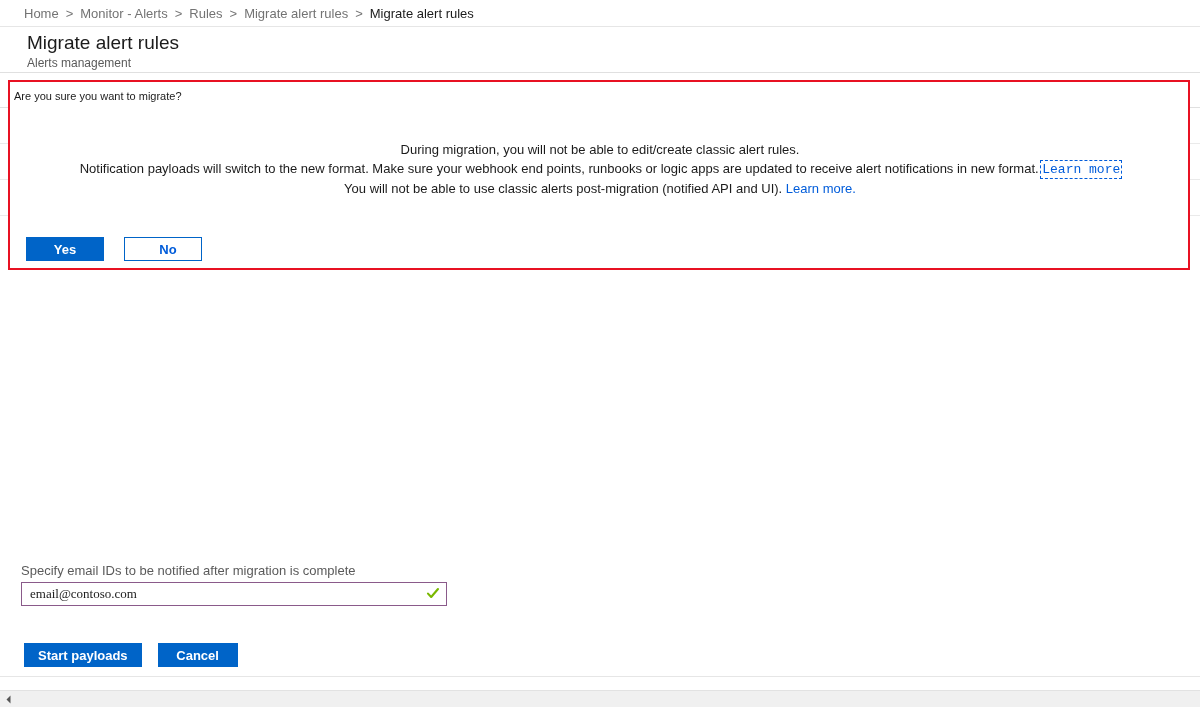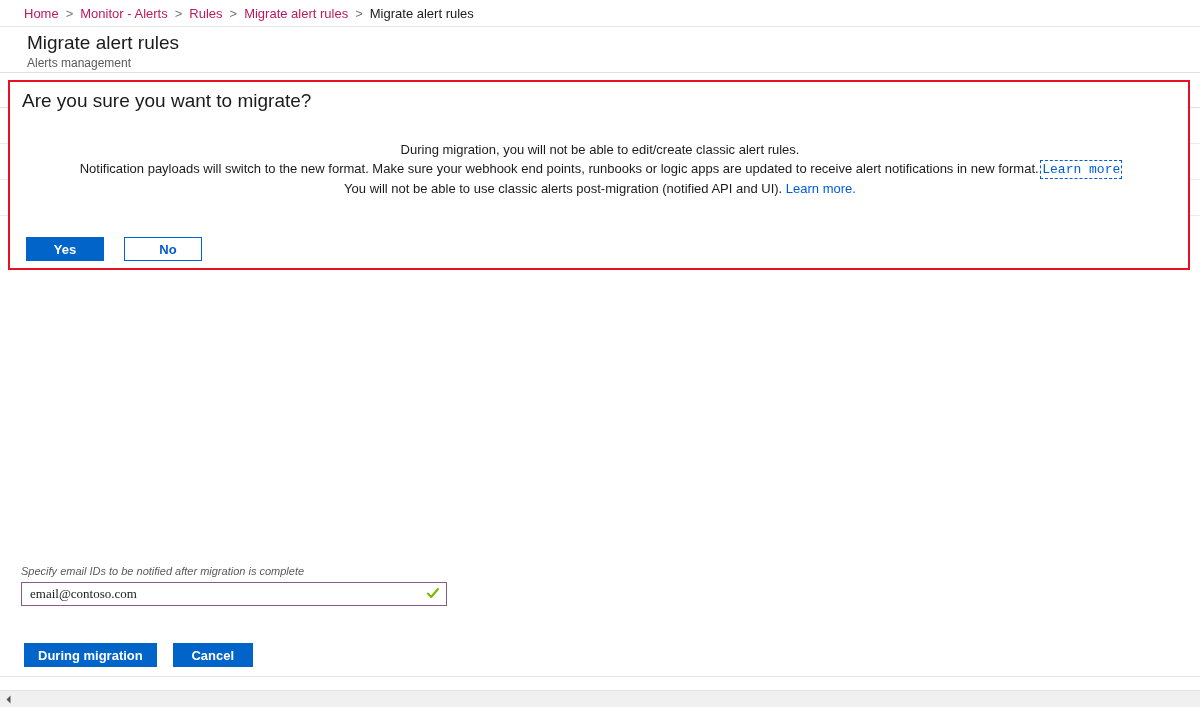--- a/index.html
+++ b/index.html
@@ -19,21 +19,21 @@
   
   .breadcrumb-bar {
     position: absolute; left: 0; top: 0;
     width: 1200px; height: 27px;
     background: #ffffff;
     border-bottom: 1px solid #e6e6e6;
     display: flex; align-items: center;
     padding-left: 24px;
   }
   .bc-link {
-    font-size: 13px; color: #be185d;
+    font-size: 13px; color: #737373;
     cursor: pointer; white-space: nowrap;
   }
   .bc-current {
     font-size: 13px; color: #1b1b1b; white-space: nowrap;
   }
   .bc-sep {
     font-size: 13px; color: #767676;
     margin: 0 7px; user-select: none;
   }
 
@@ -84,22 +84,22 @@
   .c4 { width: 300px; }
 
   
   .confirm-panel {
     position: absolute; left: 8px; top: 80px;
     width: 1182px; height: 190px;
     background: #ffffff;
     border: 2px solid #e81123;
   }
   .confirm-question {
-    position: absolute; left: 12px; top: 8px;
-    font-size: 19px; color: #1b1b1b;
+    position: absolute; left: 4px; top: 8px;
+    font-size: 11px; color: #1b1b1b;
   }
   .confirm-body {
     position: absolute; left: 20px; top: 58px;
     width: 1140px;
     text-align: center;
   }
   .confirm-line {
     font-size: 13px; color: #1b1b1b;
     line-height: 19px; white-space: nowrap;
   }
@@ -129,22 +129,22 @@
     border: 1px solid #0064c8;
     padding-left: 20px;
   }
 
   
   .email-section {
     position: absolute; left: 21px; top: 563px;
     width: 426px;
   }
   .email-label {
-    font-size: 11px; color: #5a5a5a;
-    line-height: 16px; margin-bottom: 3px; font-style: italic;
+    font-size: 13px; color: #5a5a5a;
+    line-height: 16px; margin-bottom: 3px;
   }
   .email-input-wrap {
     position: relative;
     width: 426px; height: 24px;
     border: 1px solid #8a5a8a;
     background: #ffffff;
     display: flex; align-items: center;
   }
   .email-input {
     border: none; outline: none;
@@ -274,21 +274,21 @@
     <div class="email-label">Specify email IDs to be notified after migration is complete</div>
     <div class="email-input-wrap">
       <input class="email-input" type="text" value="email@contoso.com" style="">
       <svg class="valid-check" viewBox="0 0 14 14">
         <path d="M2 7.6 L5.2 11 L12 3" fill="none" stroke="#7ab800" stroke-width="2.1" stroke-linecap="round" stroke-linejoin="round"></path>
       </svg>
     </div>
   </div>
 
   <div class="footer-buttons">
-    <button class="btn btn-primary btn-lg">During migration</button>
+    <button class="btn btn-primary btn-lg">Start payloads</button>
     <button class="btn btn-primary btn-lg">Cancel</button>
   </div>
 
   <div class="footer-gap"></div>
   <div class="hscrollbar">
     <div class="scroll-arrow">
       <svg width="7" height="9" viewBox="0 0 7 9">
         <path d="M5.5 0.5 L1.5 4.5 L5.5 8.5 Z" fill="#555555"></path>
       </svg>
     </div>

